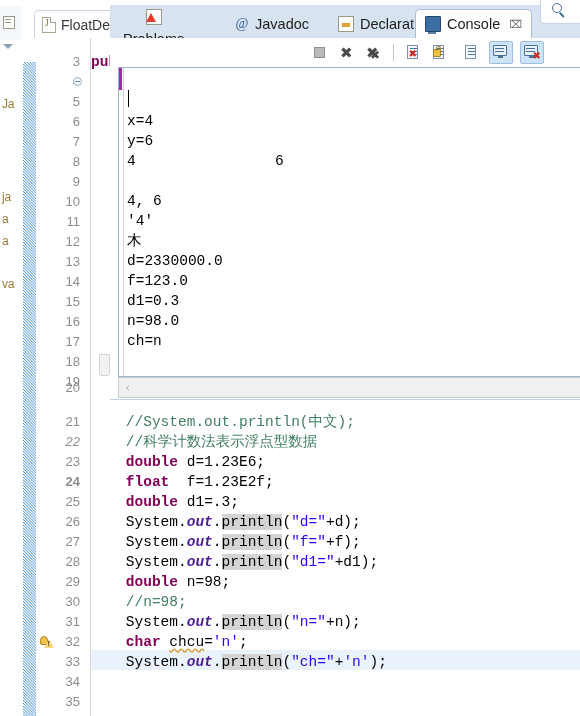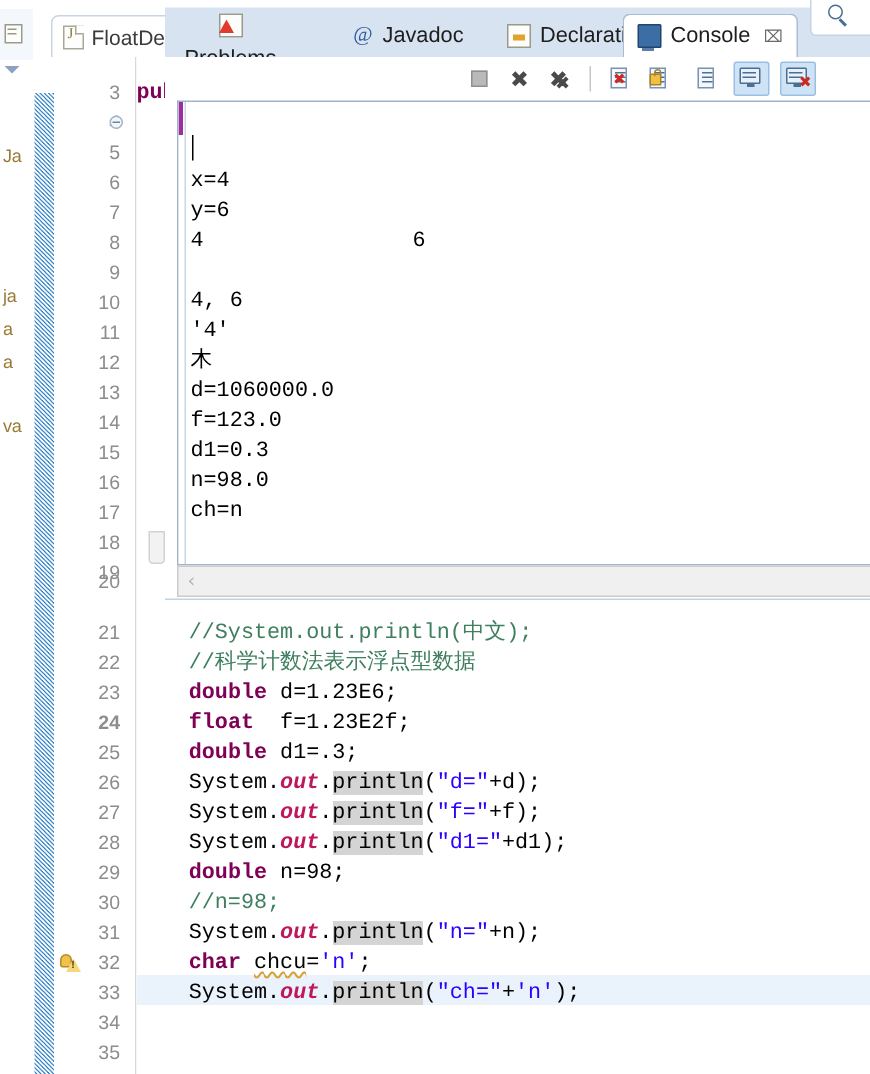--- a/index.html
+++ b/index.html
@@ -235,21 +235,21 @@
   .cur-line-hl {
     position: absolute;
     left: 0;
     width: 489px;
     height: 20px;
     background: #eaf2fb;
   }
   .kw  { color: #7f0055; font-weight: bold; }
   .cmt { color: #3f7f5f; }
   .str { color: #2a00ff; }
-  .fld { color: #be185d; font-style: italic; font-weight: bold; margin-top: 14px; }
+  .fld { color: #4c1d95; font-style: italic; font-weight: bold; margin-top: 14px; }
   .occ { background: #d4d4d4; }
   .warnu {
     text-decoration: underline;
     text-decoration-style: wavy;
     text-decoration-color: #d7a33a;
     text-underline-offset: 2px;
   }
 
   
   #editor-vscroll {
@@ -635,21 +635,21 @@
           <div class="line-no" style="top: 196px;">12</div>
           <div class="line-no" style="top: 216px;">13</div>
           <div class="line-no" style="top: 236px;">14</div>
           <div class="line-no" style="top: 256px;">15</div>
           <div class="line-no" style="top: 276px;">16</div>
           <div class="line-no" style="top: 296px;">17</div>
           <div class="line-no" style="top: 316px;">18</div>
           <div class="line-no" style="top: 336px;">19</div>
           <div class="line-no" style="top: 342px; text-align: center;">20</div>
           <div class="line-no" style="top: 376px;">21</div>
-          <div class="line-no" style="top: 396px;">22</div>
+          <div class="line-no" style="top: 396px; font-style: italic;">22</div>
           <div class="line-no" style="top: 416px;">23</div>
           <div class="line-no" style="top: 436px; font-weight: bold;">24</div>
           <div class="line-no" style="top: 456px;">25</div>
           <div class="line-no" style="top: 476px;">26</div>
           <div class="line-no" style="top: 496px;">27</div>
           <div class="line-no" style="top: 516px;">28</div>
           <div class="line-no" style="top: 536px;">29</div>
           <div class="line-no" style="top: 556px;">30</div>
           <div class="line-no" style="top: 576px;">31</div>
           <div class="line-no" style="top: 596px;">32</div>
@@ -757,21 +757,21 @@
       </div>
       <div id="console-caret"></div>
       <div id="console-out">
           <div class="out-line" style="top: 43px;">x=4</div>
           <div class="out-line" style="top: 63px;">y=6</div>
           <div class="out-line" style="top: 83px;">4                6</div>
           <div class="out-line" style="top: 103px;"></div>
           <div class="out-line" style="top: 123px;">4, 6</div>
           <div class="out-line" style="top: 143px;">'4'</div>
           <div class="out-line" style="top: 163px;">木</div>
-          <div class="out-line" style="top: 183px;">d=1060000.0</div>
+          <div class="out-line" style="top: 183px;">d=2330000.0</div>
           <div class="out-line" style="top: 203px;">f=123.0</div>
           <div class="out-line" style="top: 223px;">d1=0.3</div>
           <div class="out-line" style="top: 243px;">n=98.0</div>
           <div class="out-line" style="top: 263px;">ch=n</div>
         </div>
     </div>
 
     <div id="console-hscroll">
       <span class="h-arrow">‹</span>
     </div>

